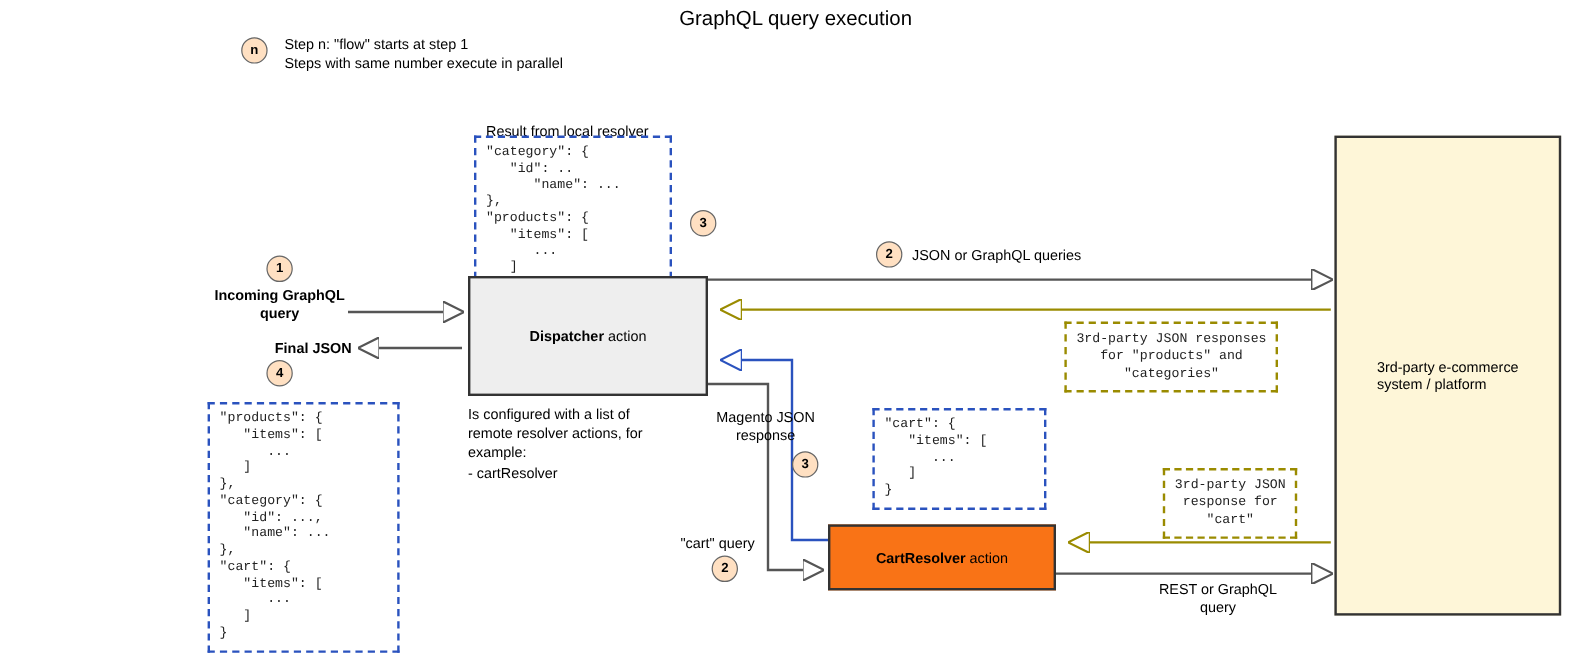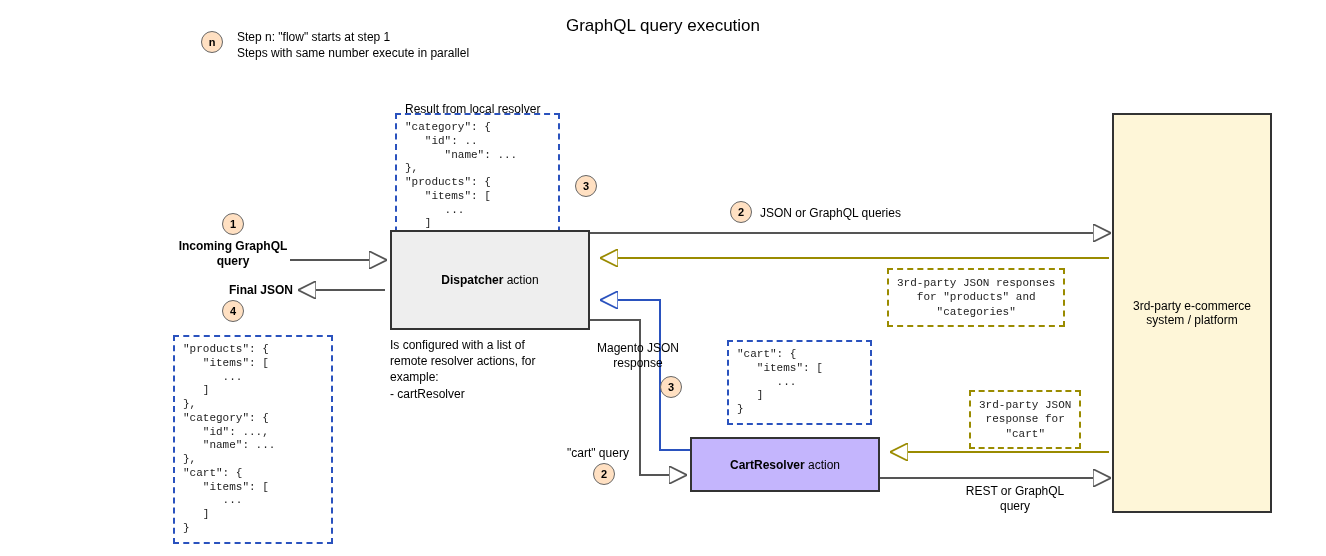--- a/index.html
+++ b/index.html
@@ -9,21 +9,21 @@
     background: #fff;
     color: #000;
   }
   .canvas {
     position: relative;
     width: 1326px;
     height: 556px;
   }
   .title {
     position: absolute;
-    top: 16px;
+    top: 6px;
     width: 100%;
     text-align: center;
     font-size: 17px;
   }
   .legend-badge {
     position: absolute;
     left: 201px;
     top: 31px;
   }
   .legend-text {
@@ -55,28 +55,28 @@
     text-align: center;
   }
   .box {
     position: absolute;
     border: 1px solid #333;
     box-sizing: border-box;
     display: flex;
     align-items: center;
     justify-content: center;
     font-size: 12px;
-    text-align: center;
+    text-align: left;
   }
   .dispatcher-box {
     background: #eeeeee;
     border-width: 2px;
   }
   .cart-box {
-    background: #c4b5fd;
+    background: #f97316;
     border-width: 2px;
   }
   .ecom-box {
     background: #fef6d8;
     border-width: 2px;
     padding: 0 8px;
   }
   .json-box {
     position: absolute;
     box-sizing: border-box;
@@ -223,16 +223,16 @@
     <span><b>CartResolver</b><span> action</span></span>
   </div>
 
   <div class="resp-box" style="left:969px; top:390px;">3rd-party JSON
 response for
 "cart"</div>
 
   <div class="label" style="left:955px; top:484px; width:120px;">REST or GraphQL
 query</div>
 
-  <div class="box ecom-box" style="left:1112px; top:113px; width:160px; height:400px; white-space:pre;">3rd-party e-commerce
+  <div class="box ecom-box" style="left:1112px; top:113px; width:189px; height:400px; white-space:pre;">3rd-party e-commerce
 system / platform</div>
 
 </div>
 
 </body></html>

